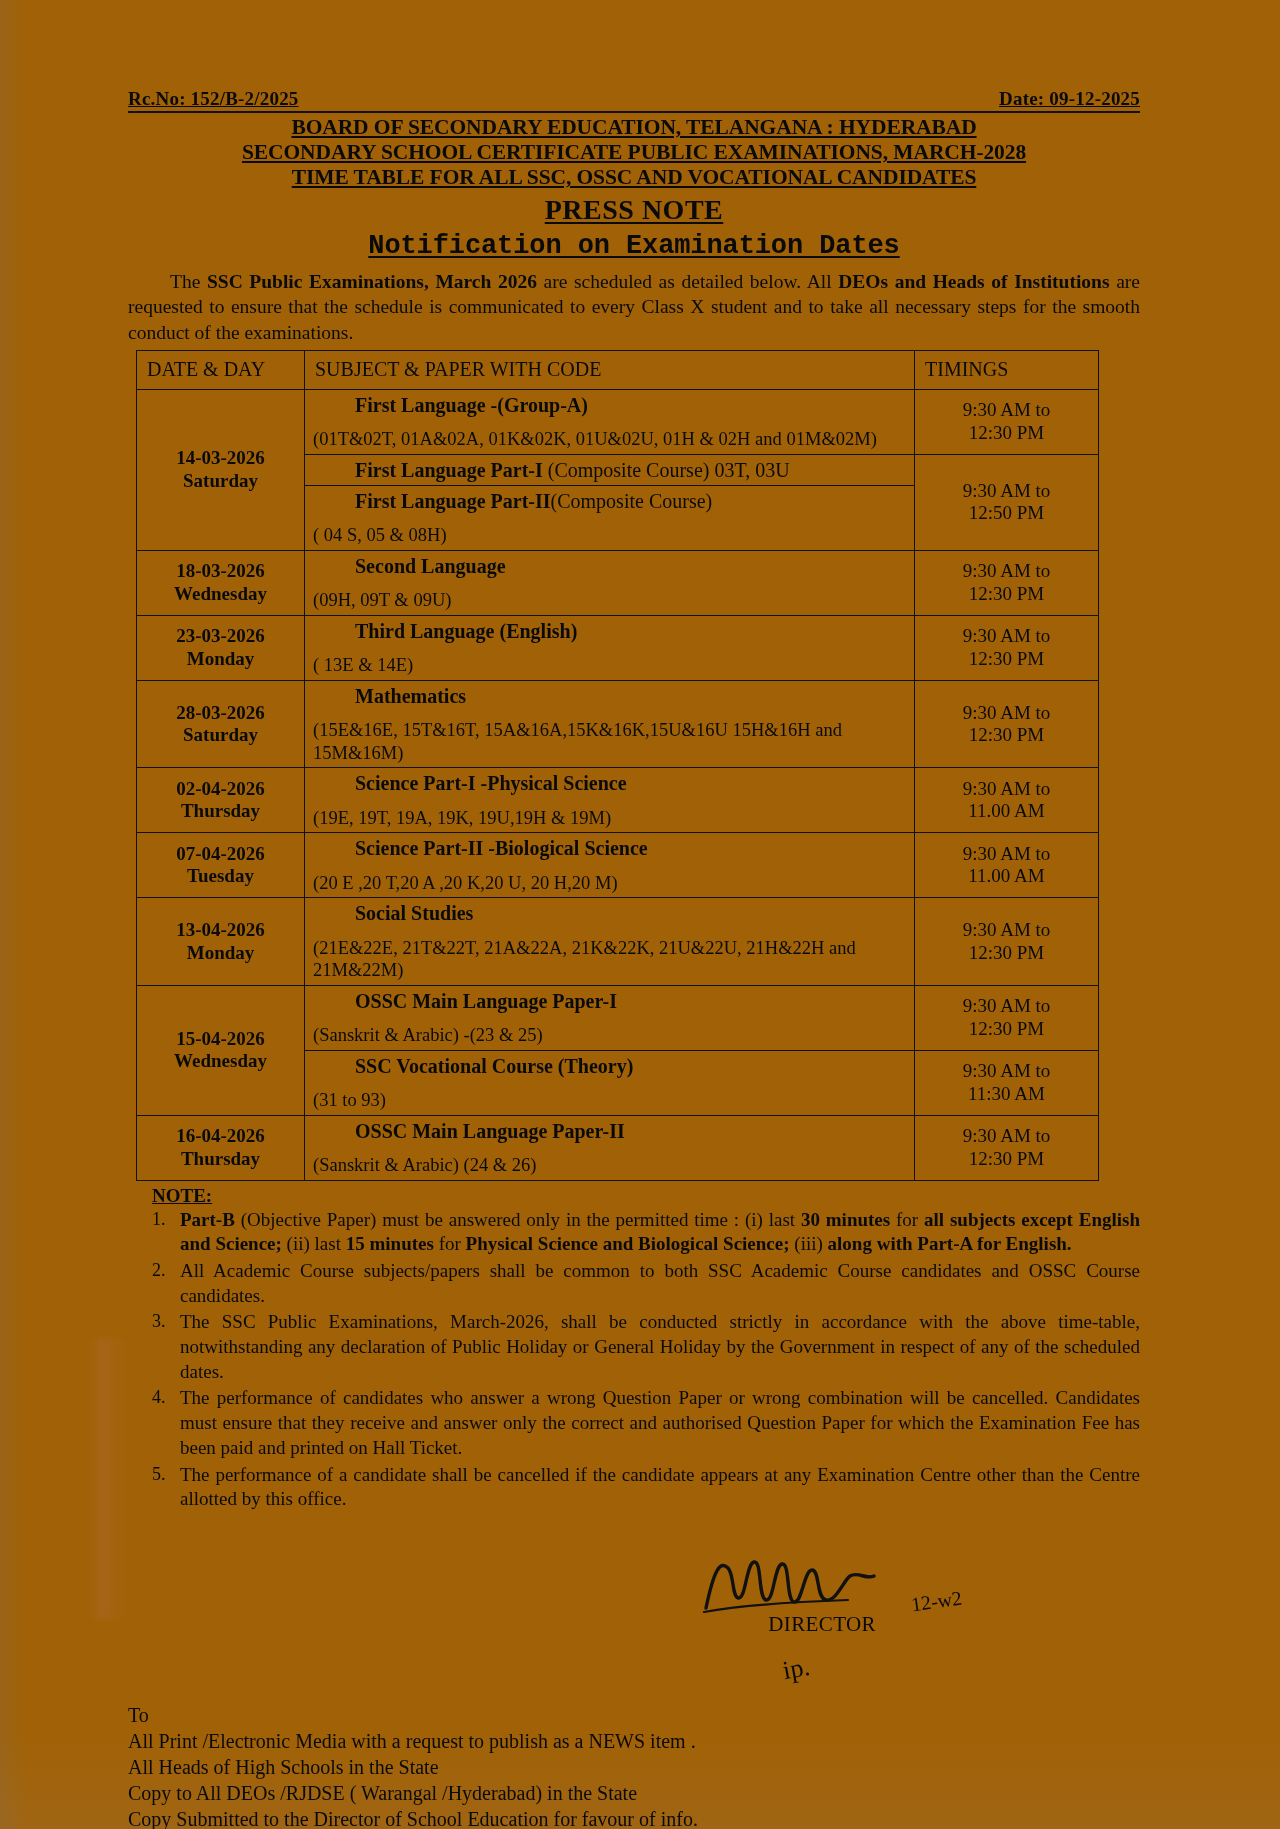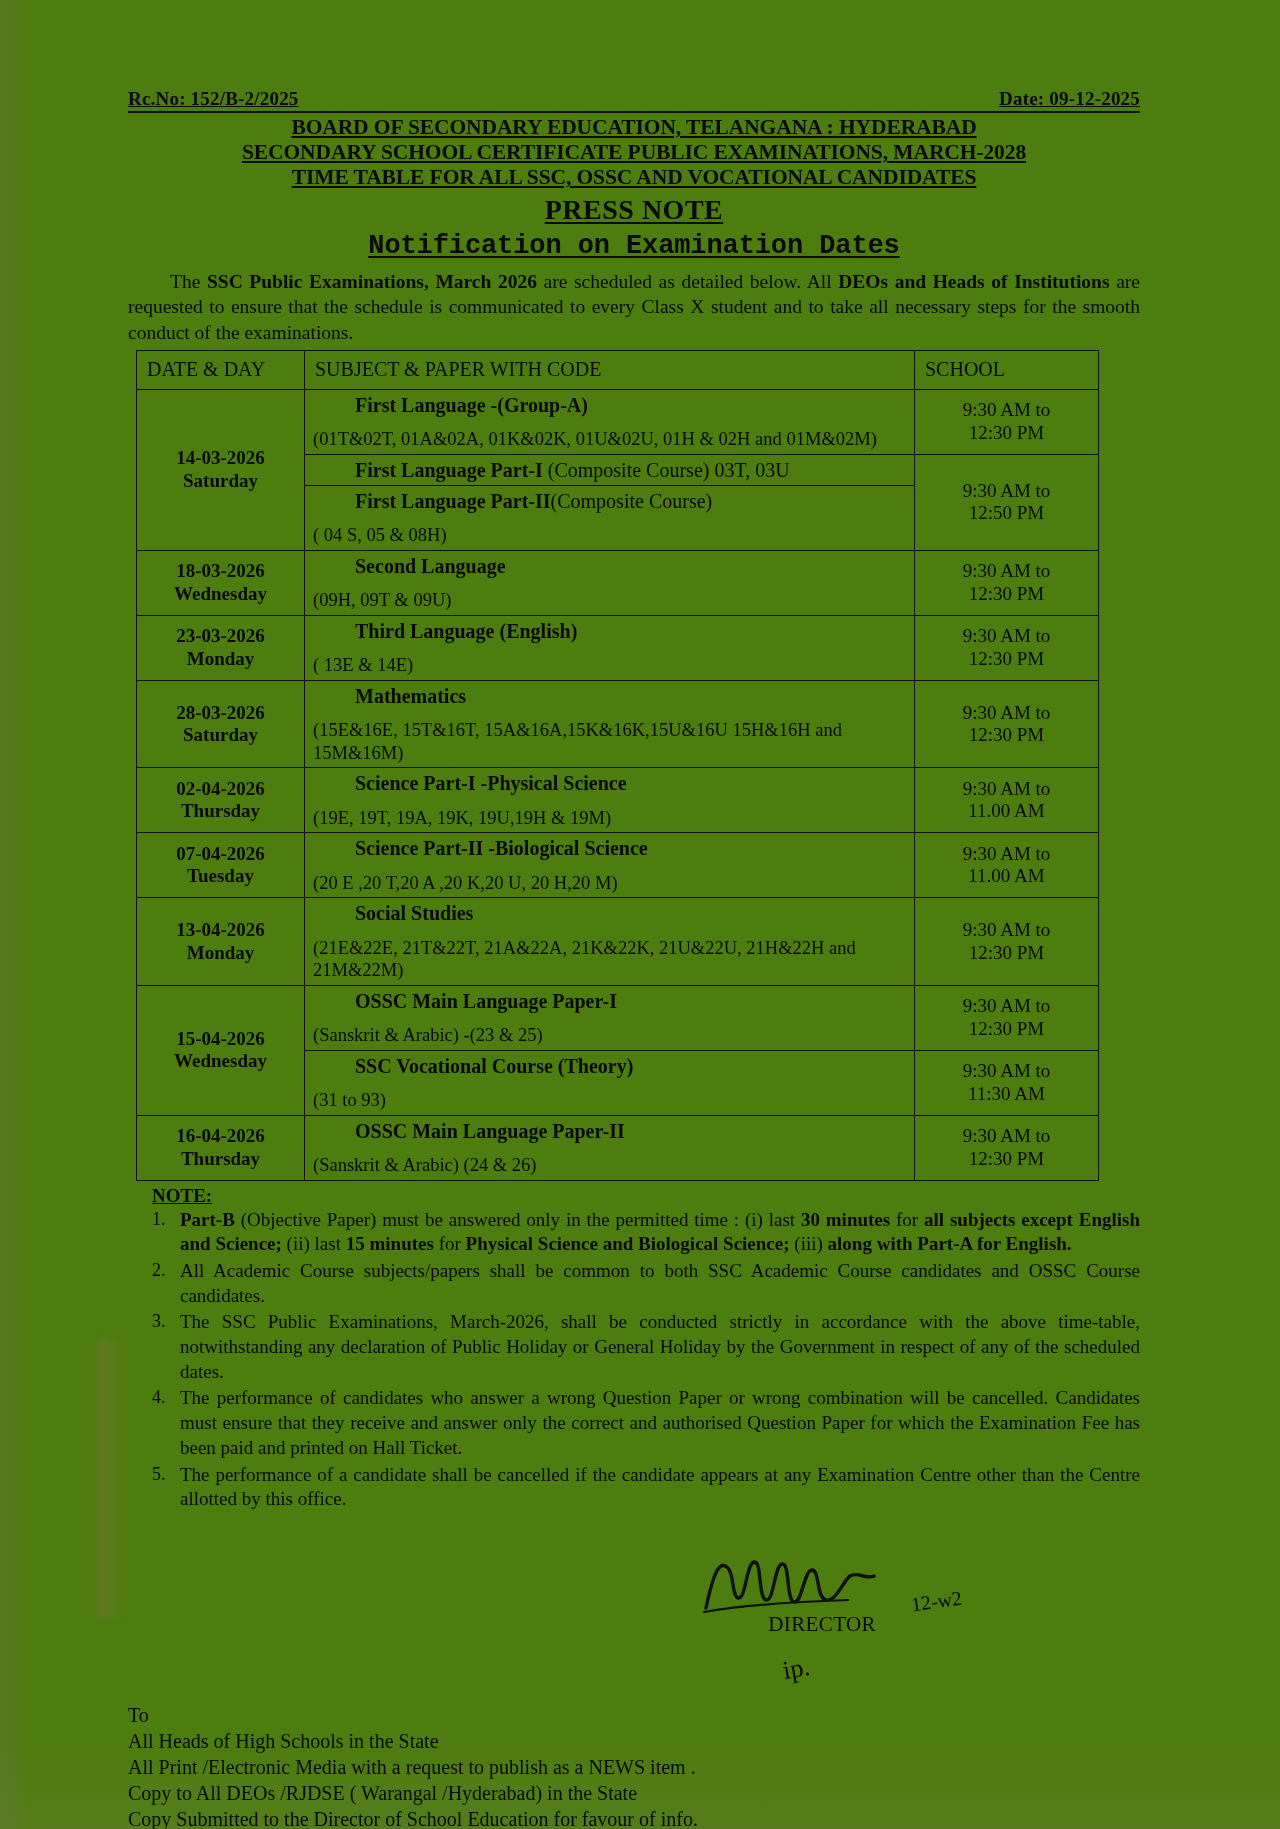--- a/index.html
+++ b/index.html
@@ -8,21 +8,21 @@
     background: #ffffff;
   }
   body {
     font-family: "Liberation Serif", "DejaVu Serif", serif;
     color: #0a0a0a;
   }
   .page {
     position: relative;
     width: 1280px;
     height: 1829px;
-    background: #4d7c0f;
+    background: #a16207;
     box-sizing: border-box;
     overflow: hidden;
   }
   
   .scan-edge-left {
     position: absolute;
     left: 0; top: 0;
     width: 26px; height: 100%;
     background: linear-gradient(to right, rgba(120,110,105,0.18), rgba(255,255,255,0));
     pointer-events: none;
@@ -267,21 +267,21 @@
     <table class="tt">
       <colgroup>
         <col class="col-date">
           <col class="col-subj">
           <col class="col-time">
       </colgroup>
       <thead>
         <tr>
           <th class="col-date">DATE &amp; DAY</th>
           <th class="col-subj">SUBJECT &amp; PAPER WITH CODE</th>
-          <th class="col-time">SCHOOL</th>
+          <th class="col-time">TIMINGS</th>
         </tr>
       </thead>
       <tbody id="tt-body">
           <tr>
             <td class="date-cell" rowspan="3">
               <div>14-03-2026</div>
               <div>Saturday</div>
             </td>
             <td class="subj-cell">
               <div class="subj-title">First Language -(Group-A)</div>
@@ -450,21 +450,21 @@
         <path d="M6,62 C40,56 92,52 150,50" fill="none" stroke="#111" stroke-width="2.2" stroke-linecap="round"></path>
       </svg>
       <span class="director">DIRECTOR</span>
       <span class="sig-date">12-w2</span>
       <span class="sig-initials">ip.</span>
     </div>
 
     <div class="footer">
       <div class="to">To</div>
       <div id="footer-lines">
+          <div>All Print /Electronic Media with a request to publish as a NEWS item .</div>
           <div>All Heads of High Schools in the State</div>
-          <div>All Print /Electronic Media with a request to publish as a NEWS item .</div>
           <div>Copy to All DEOs /RJDSE ( Warangal /Hyderabad)  in the State</div>
           <div>Copy Submitted to the Director of School Education for favour of info.</div>
         </div>
     </div>
 
   </div>
 </div>
 
 </body></html>

